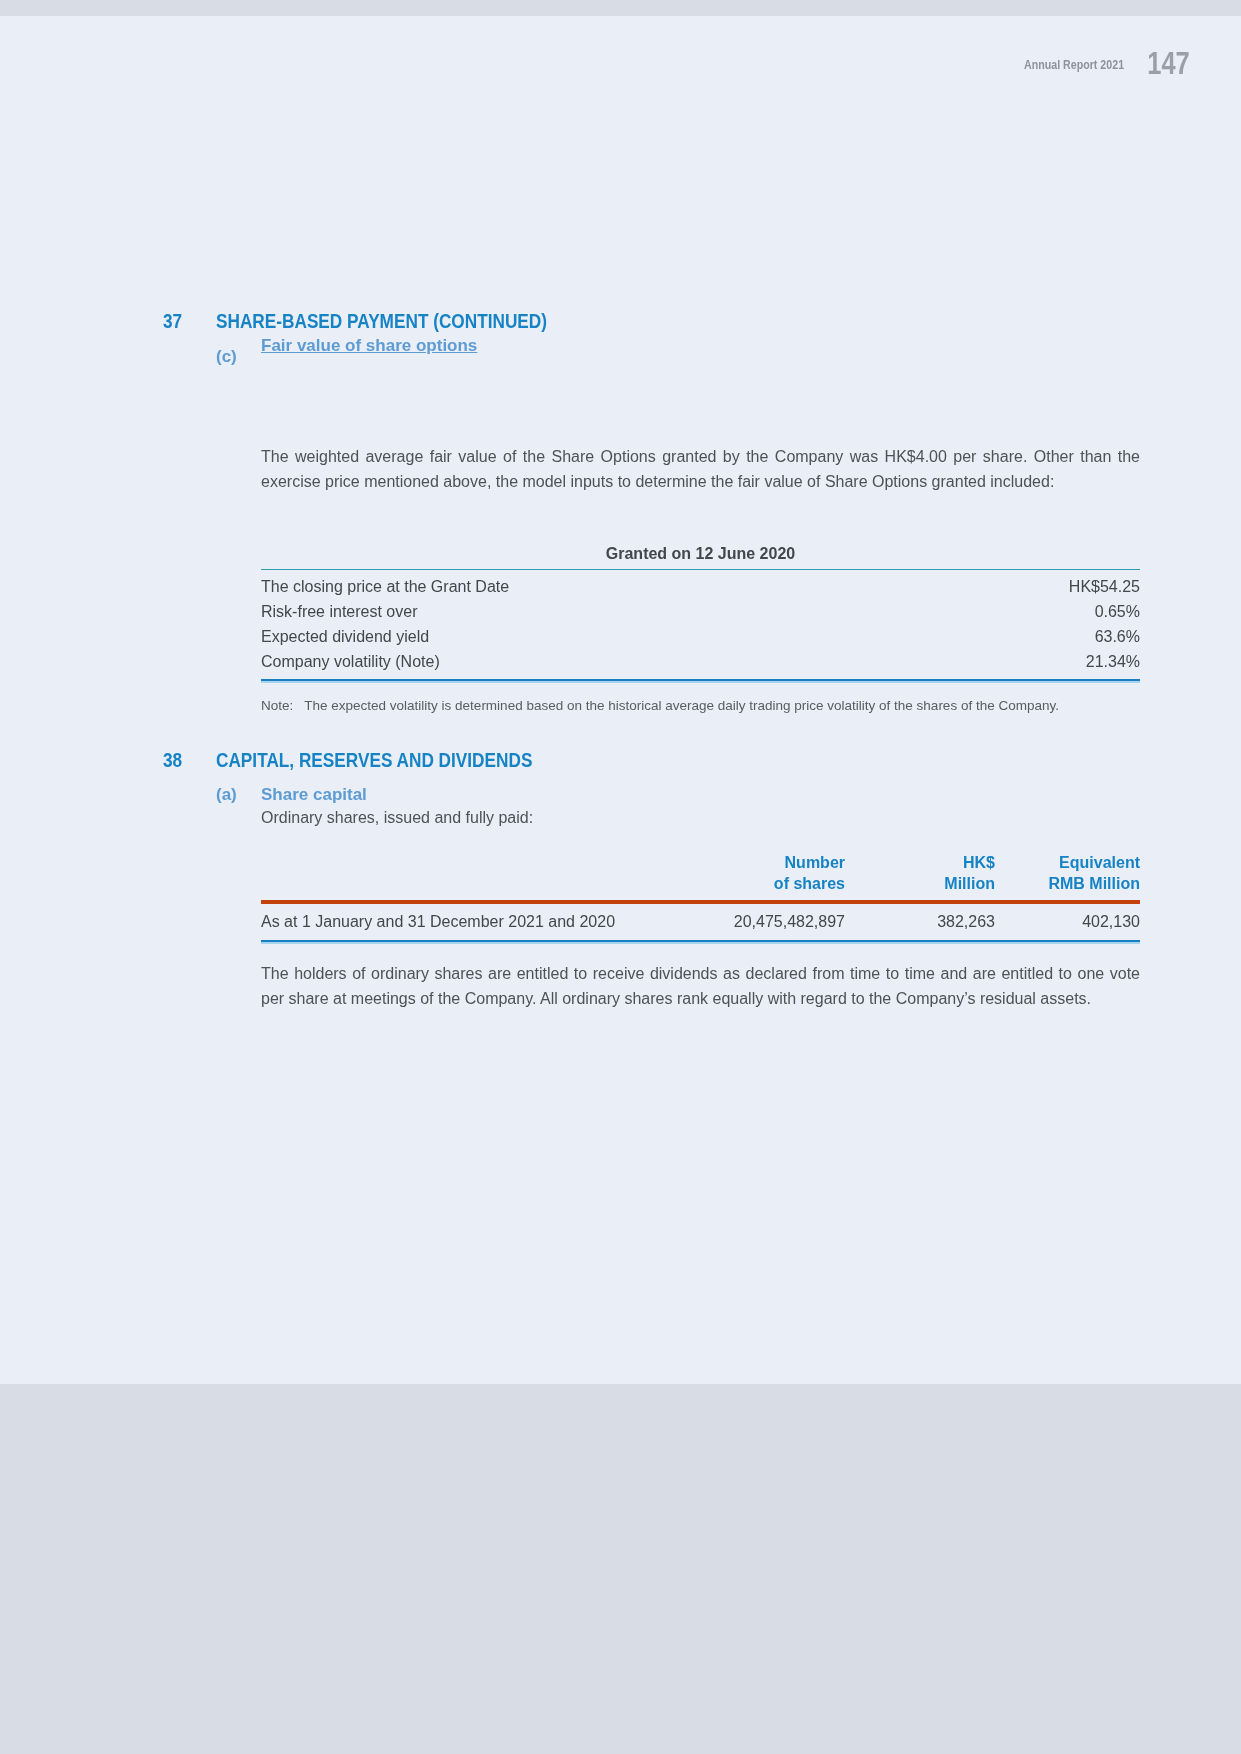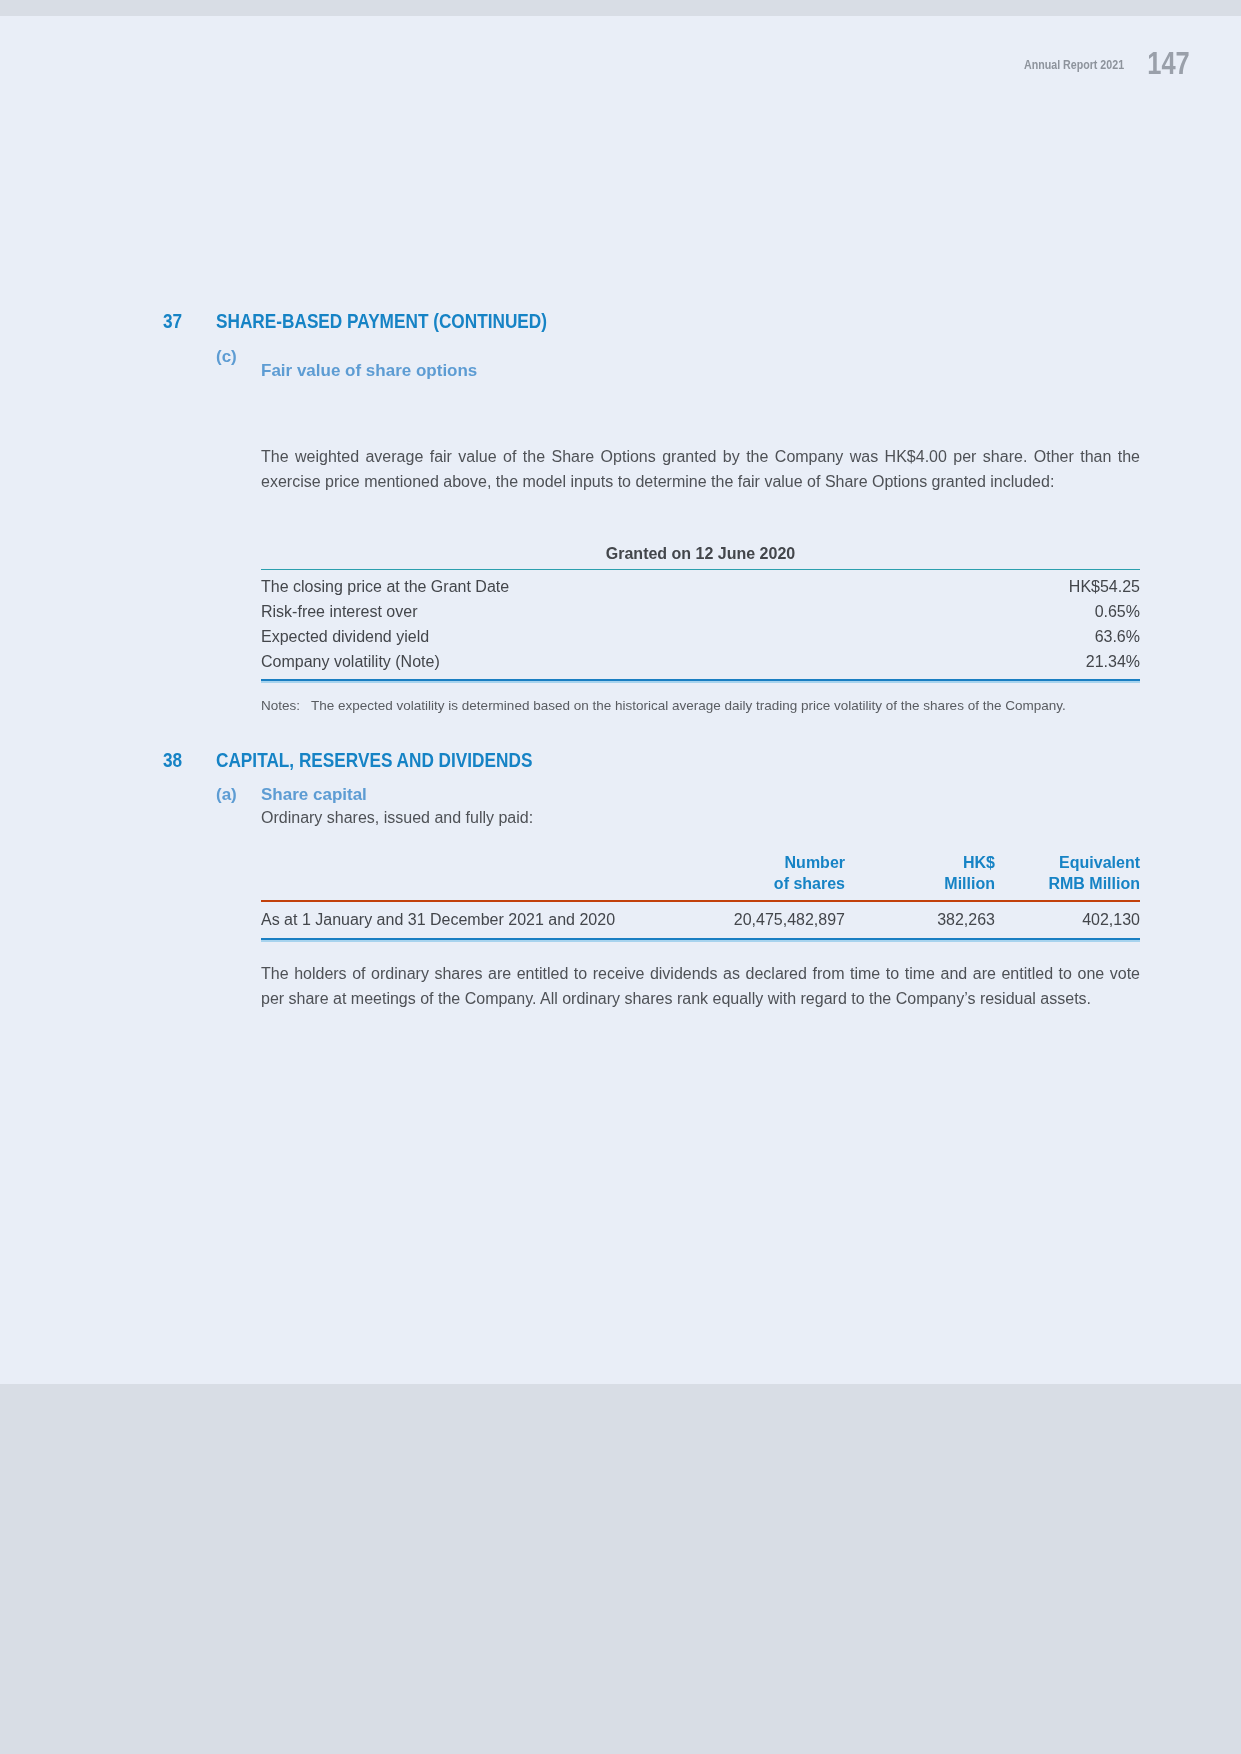--- a/index.html
+++ b/index.html
@@ -57,21 +57,21 @@
 
   
   .note-line {
     position:absolute; left:261px; top:681px; width:879px;
     display:flex; gap:11px; font-size:13.5px; color:#595c61; line-height:18px;
   }
 
   
   .t2 { position:absolute; left:261px; top:836px; width:879px; font-size:16px; color:#43464b; }
   .t2-grid { display:grid; grid-template-columns:1fr 204px 150px 145px; }
-  .t2-headrow { border-bottom:2px solid #c2410c; padding-bottom:6px; }
+  .t2-headrow { border-bottom:4px solid #c2410c; padding-bottom:6px; }
   .t2-h { text-align:right; color:#1683c5; font-weight:bold; line-height:21px; }
   .t2-datarow {
     border-bottom:2px solid #1a7ec2;
     box-shadow:0 2px 0 #a7d3ee;
     padding:5px 0 6px 0;
     line-height:25px;
   }
   .t2-cell-num { text-align:right; }
 </style>
 </head>
@@ -82,21 +82,21 @@
   <div class="run-header">
     <span class="run-label"><span class="cond-r">Annual Report 2021</span></span>
     <span class="run-page"><span class="cond-r">147</span></span>
   </div>
 
 
   <div class="sec-num" style="top:292px; left:163px;"><span class="cond">37</span></div>
   <div class="sec-head" style="top:292px; left:216px;"><span class="cond">SHARE-BASED PAYMENT (CONTINUED)</span></div>
 
   <div class="item-letter" style="top:330px; left:216px;">(c)</div>
-  <div class="item-head" style="top:344px; left:261px;">Fair value of share options</div>
+  <div class="item-head" style="top:319px; left:261px;text-decoration:underline;">Fair value of share options</div>
 
   <div class="body-text" style="top:429px;">The weighted average fair value of the Share Options granted by the Company was HK$4.00 per share. Other than the exercise price mentioned above, the model inputs to determine the fair value of Share Options granted included:</div>
 
   <div class="t1">
     <div class="t1-colhead">Granted on 12 June 2020</div>
     <div class="t1-body">
       <div class="t1-row">
         <span>The closing price at the Grant Date</span>
         <span>HK$54.25</span>
       </div>
@@ -109,21 +109,21 @@
         <span>63.6%</span>
       </div>
       <div class="t1-row">
         <span>Company volatility (Note)</span>
         <span>21.34%</span>
       </div>
     </div>
   </div>
 
   <div class="note-line">
-    <span>Notes:</span>
+    <span>Note:</span>
     <span>The expected volatility is determined based on the historical average daily trading price volatility of the shares of the Company.</span>
   </div>
 
   <div class="sec-num" style="top:731px; left:163px;"><span class="cond">38</span></div>
   <div class="sec-head" style="top:731px; left:216px;"><span class="cond">CAPITAL, RESERVES AND DIVIDENDS</span></div>
 
   <div class="item-letter" style="top:768px; left:216px;">(a)</div>
   <div class="item-head" style="top:768px; left:261px;">Share capital</div>
 
   <div class="intro-text" style="top:793px;">Ordinary shares, issued and fully paid:</div>

